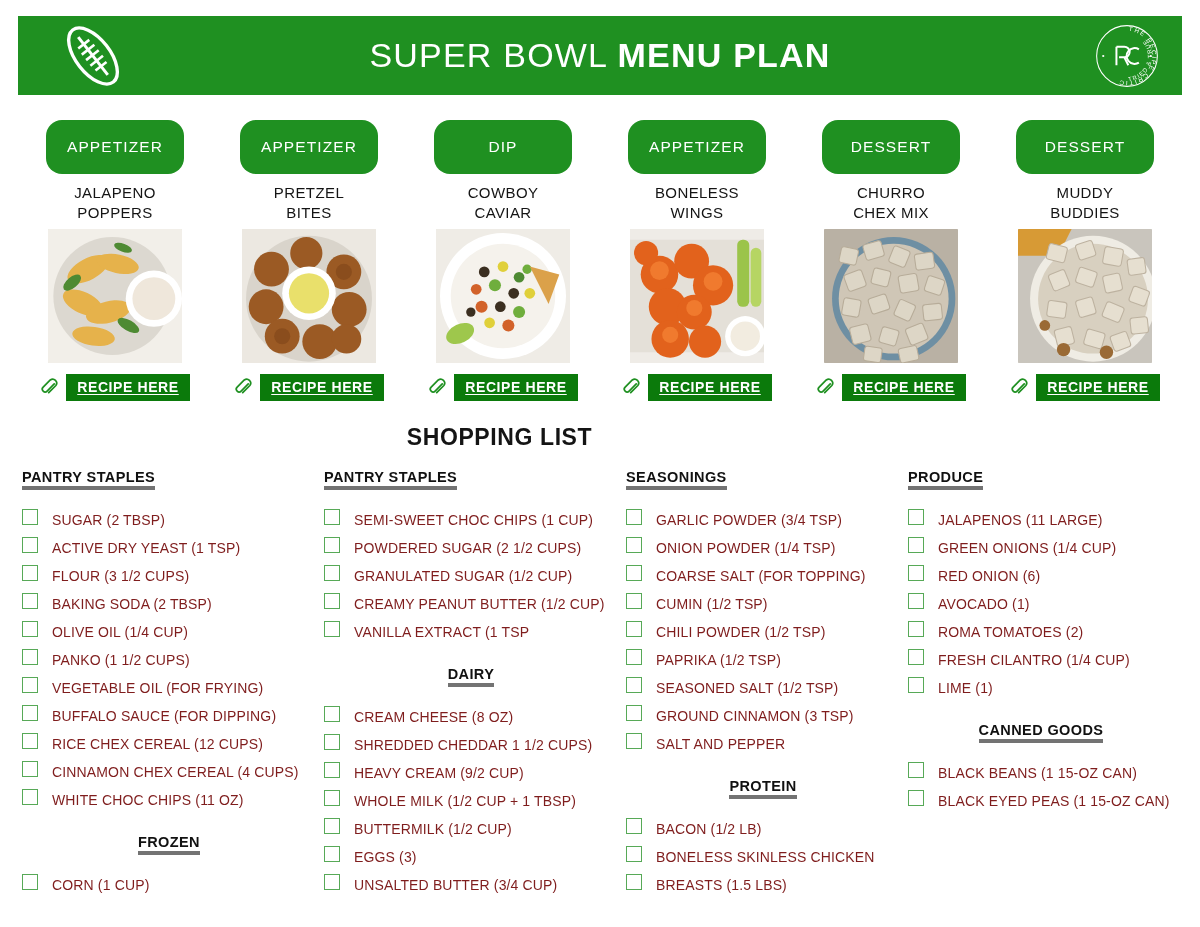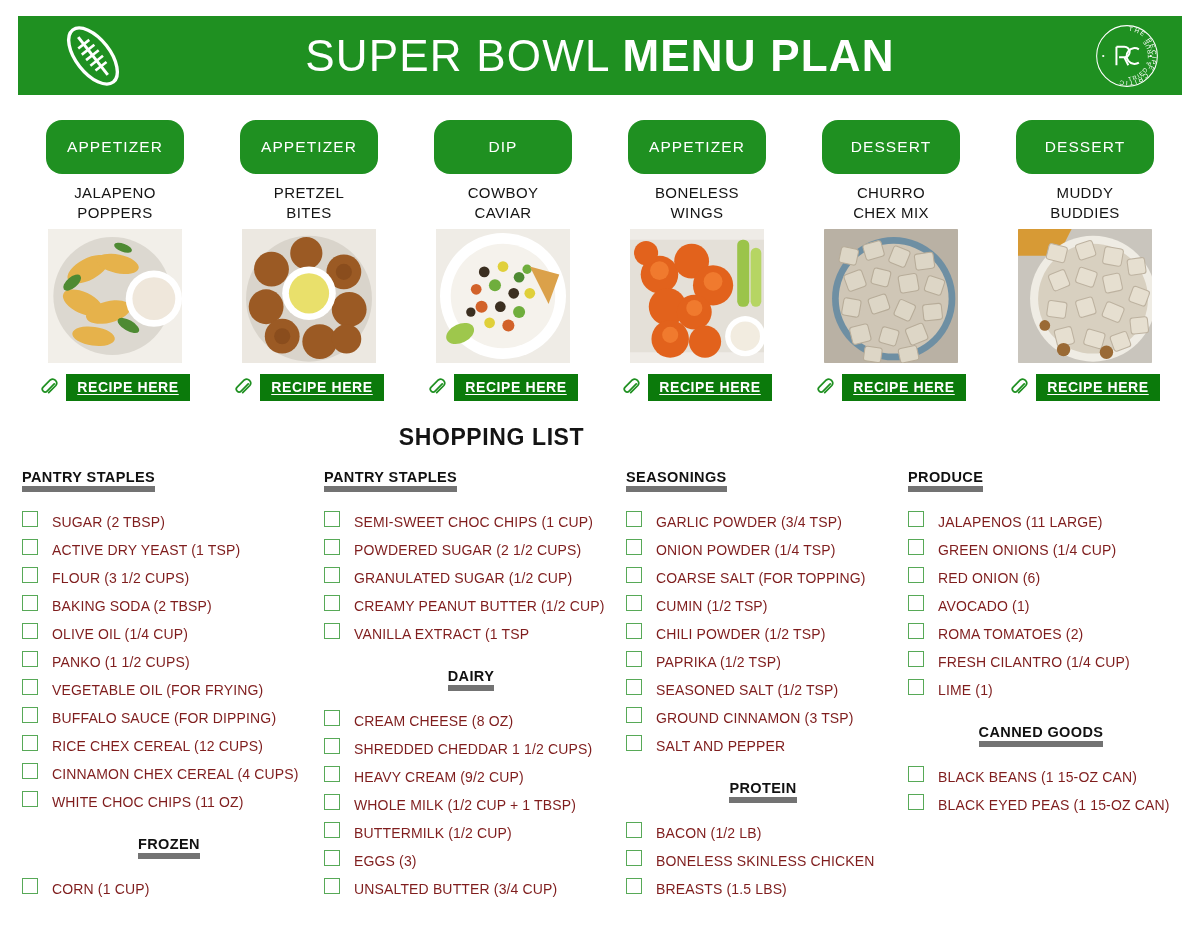--- a/index.html
+++ b/index.html
@@ -13,21 +13,21 @@
 
   
   .banner {
     position: absolute; left: 18px; top: 16px;
     width: 1164px; height: 79px;
     background: #1f9021;
     display: flex; align-items: center; justify-content: center;
   }
   .banner-title {
     color: #ffffff;
-    font-size: 44px;
+    font-size: 34px;
     letter-spacing: 1.2px;
     white-space: nowrap;
     font-weight: 400;
   }
   .banner-title .bold { font-weight: 700; }
   .football {
     position: absolute; left: 38px; top: 50%; transform: translateY(-50%);
     width: 74px; height: 74px;
   }
   .logo-badge {
@@ -80,37 +80,37 @@
     text-decoration: underline;
     text-underline-offset: 2px;
     white-space: nowrap;
     border: none;
     cursor: pointer;
     font-family: "Liberation Sans", sans-serif;
   }
 
   
   .shopping-title {
-    position: absolute; left: 0; top: 424px; width: 983px;
+    position: absolute; left: 8px; top: 424px; width: 983px;
     text-align: center;
     font-size: 23px; font-weight: 700; letter-spacing: .6px; color: #141414;
   }
   .lists {
     position: absolute; left: 22px; top: 468px;
     width: 1160px;
     display: flex;
   }
   .col { width: 302px; padding-right: 8px; }
   .col:nth-child(3) { width: 282px; }
   .col:nth-child(4) { width: 274px; }
 
   .sec-head {
     font-size: 14.5px; font-weight: 700; color: #111;
     letter-spacing: .4px;
-    border-bottom: 6px solid #737373;
+    border-bottom: 4px solid #737373;
     display: inline-block;
     padding-bottom: 1px;
     margin-bottom: 13px;
   }
   .sec + .sec { margin-top: 22px; text-align: center; }
 
   .item {
     display: flex; align-items: center;
     height: 28px;
   }

